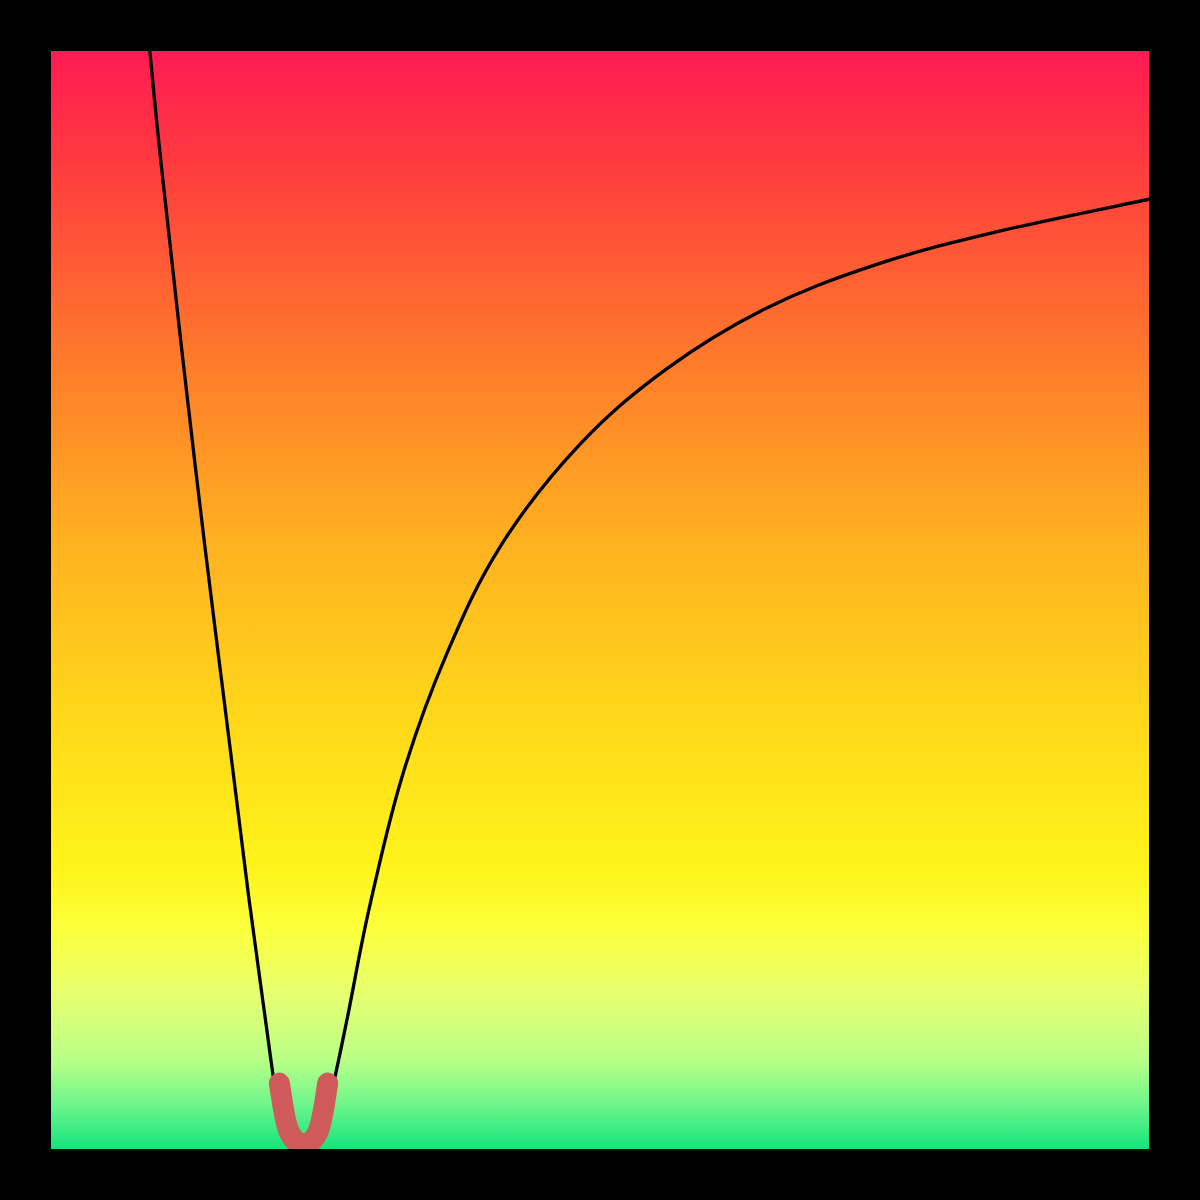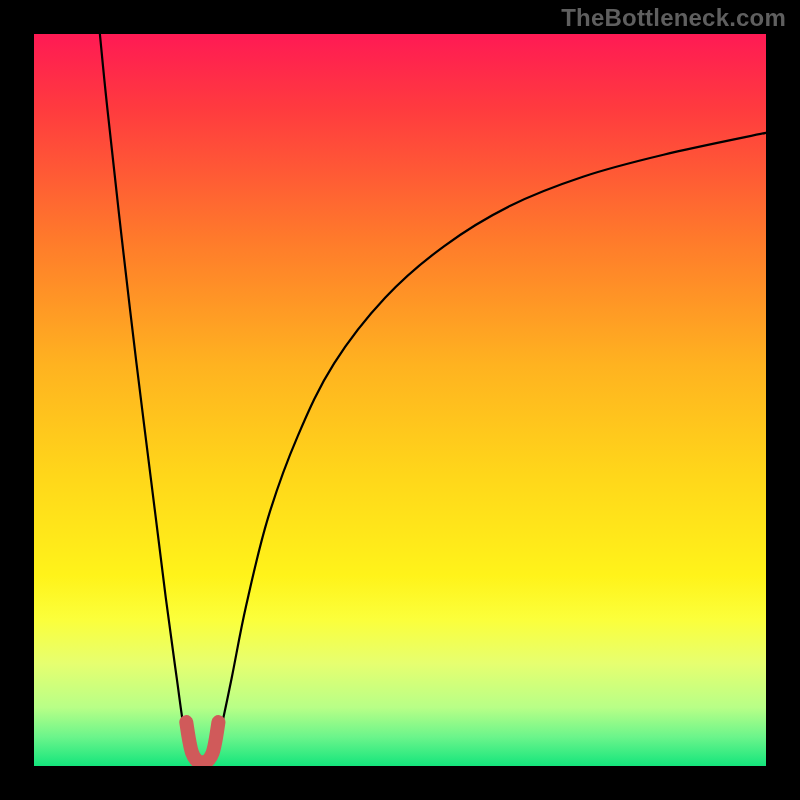--- a/index.html
+++ b/index.html
@@ -74,14 +74,13 @@
           </linearGradient>
       </defs>
       <rect x="0" y="0" width="732" height="732" fill="url(#bg-grad)"></rect>
     </svg>
     <svg class="curve-svg" viewBox="0 0 732 732" preserveAspectRatio="none">
       <path id="path-left" fill="none" stroke="#000000" stroke-width="2.2" stroke-linecap="round" d="M 65.88 0.00 C 67.20 13.18, 69.25 36.31, 73.20 73.20 C 77.15 110.09, 82.57 158.84, 87.84 204.96 C 93.11 251.08, 97.21 285.92, 102.48 329.40 C 107.75 372.88, 111.85 404.36, 117.12 446.52 C 122.39 488.68, 127.15 528.06, 131.76 563.64 C 136.37 599.22, 139.45 620.44, 142.74 644.16 C 146.03 667.88, 147.69 682.22, 150.06 695.40 C 152.43 708.58, 154.86 713.41, 155.92 717.36"></path>
       <path id="path-right" fill="none" stroke="#000000" stroke-width="2.2" stroke-linecap="round" d="M 179.34 717.36 C 180.66 713.41, 183.37 708.58, 186.66 695.40 C 189.95 682.22, 193.03 666.56, 197.64 644.16 C 202.25 621.76, 205.69 599.95, 212.28 570.96 C 218.87 541.97, 225.02 513.42, 234.24 483.12 C 243.46 452.82, 251.66 430.27, 263.52 402.60 C 275.38 374.93, 284.31 354.43, 300.12 329.40 C 315.93 304.37, 331.60 284.60, 351.36 263.52 C 371.12 242.44, 387.52 228.75, 409.92 212.28 C 432.32 195.81, 450.77 184.54, 475.80 172.02 C 500.83 159.50, 521.33 151.96, 549.00 142.74 C 576.67 133.52, 596.58 128.69, 629.52 120.78 C 662.46 112.87, 713.55 102.77, 732.00 98.82"></path>
       <path id="path-trough" fill="none" stroke="#d05a5a" stroke-width="14" stroke-linecap="round" stroke-linejoin="round" d="M 152.26 688.08 C 152.78 691.37, 154.13 700.85, 155.18 706.38 C 156.24 711.91, 156.79 715.27, 158.11 718.82 C 159.43 722.38, 160.66 724.43, 162.50 726.14 C 164.35 727.86, 166.25 728.34, 168.36 728.34 C 170.47 728.34, 172.37 727.86, 174.22 726.14 C 176.06 724.43, 177.29 722.38, 178.61 718.82 C 179.93 715.27, 180.48 711.91, 181.54 706.38 C 182.59 700.85, 183.94 691.37, 184.46 688.08"></path>
     </svg>
   </div>
-  <div class="watermark">TheBottleneck.com</div>
 </div>
 
 </body></html>

